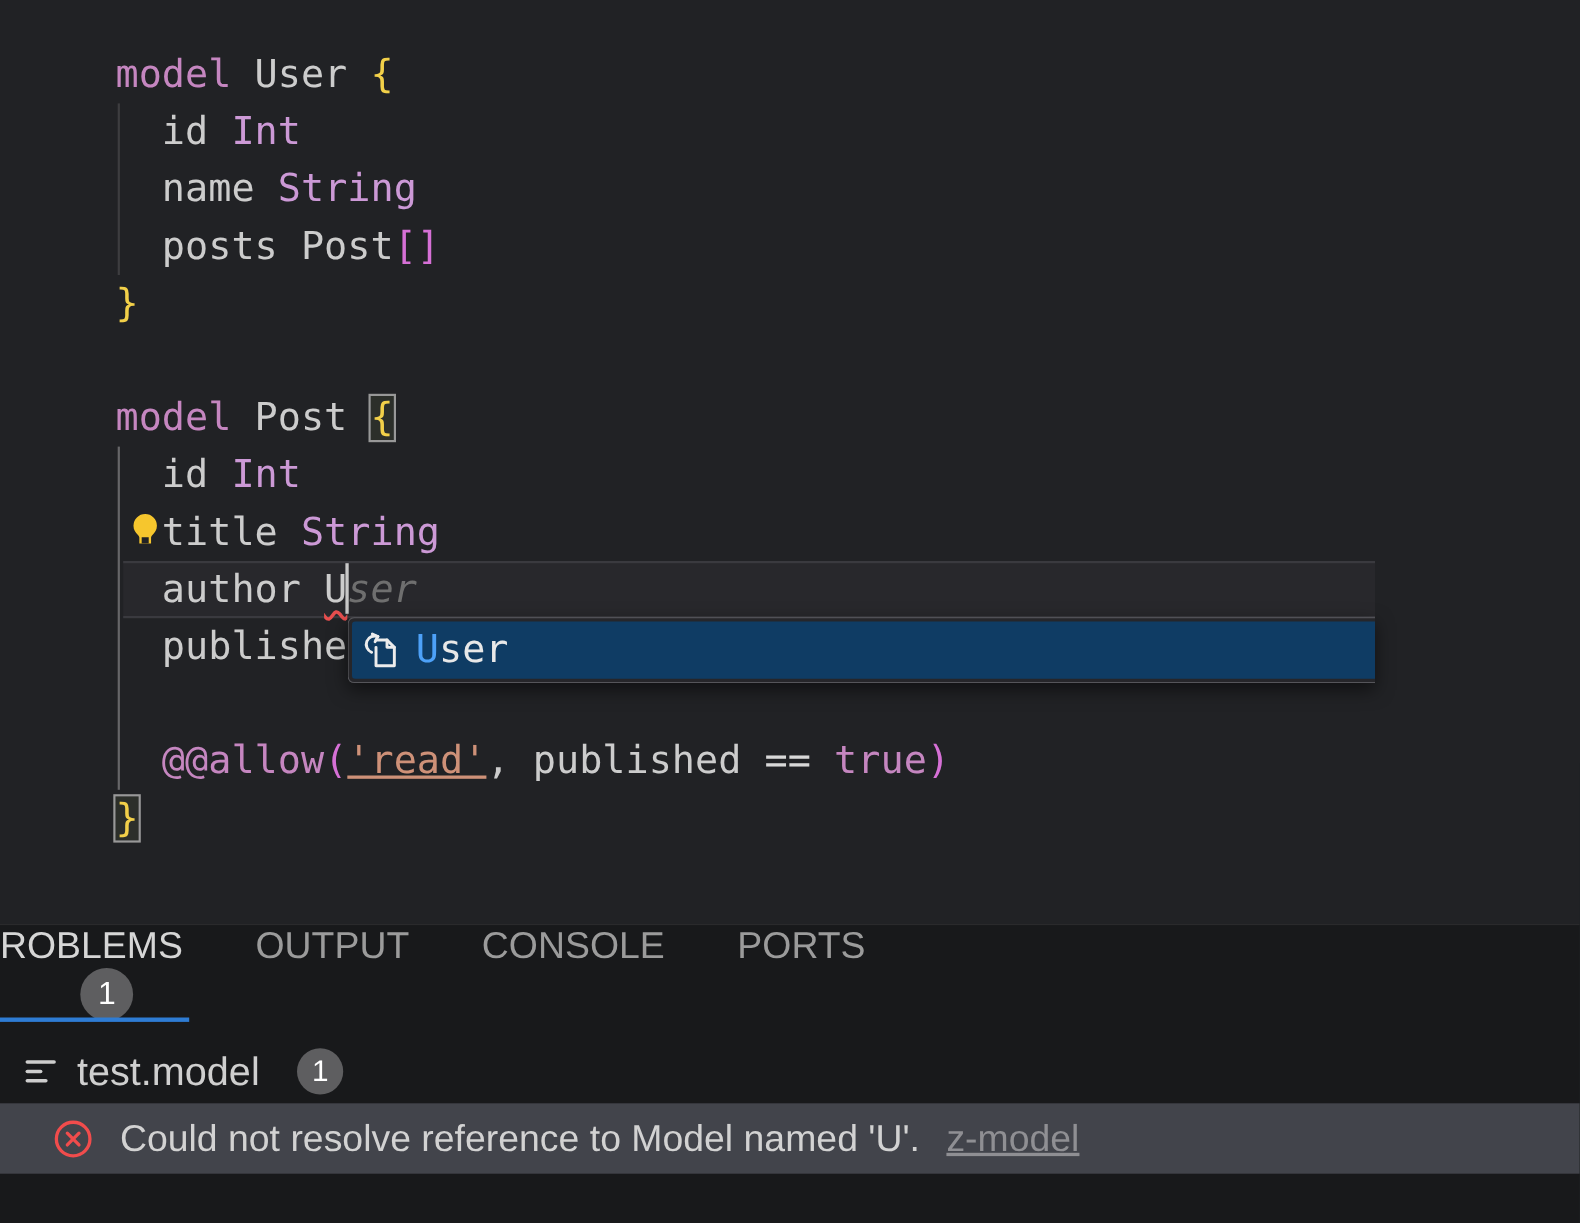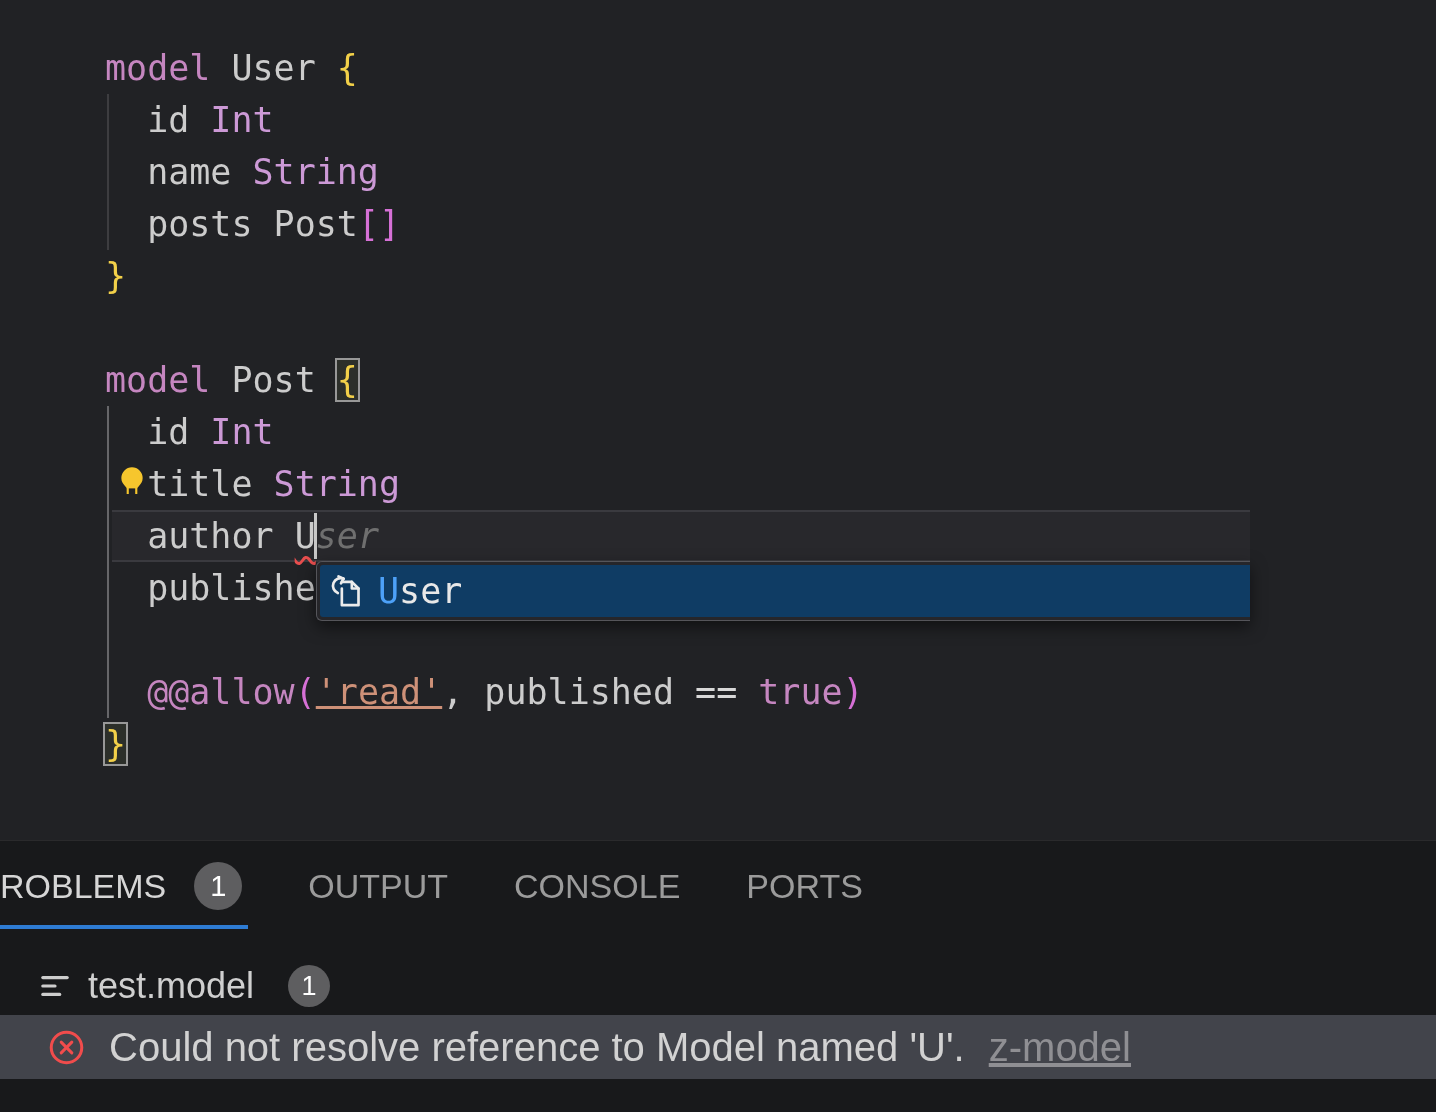--- a/index.html
+++ b/index.html
@@ -41,35 +41,35 @@
                  background:#0F3C64; border-radius:3px 0 0 3px;
                  font-family:"DejaVu Sans Mono", monospace; font-size:35px; color:#E8E8E8; }
   .suggest-row .match { color:#4DA1F8; }
   .sicon { width:40px; height:40px; flex:0 0 auto; }
 
   
   .panel { position:absolute; left:0; top:840px; width:1436px; height:272px;
            background:#18191B; border-top:1px solid #2A2A2C; color:#CCCCCC; }
   .tabs { display:flex; align-items:center; gap:66px; height:90px; }
   .tab { position:relative; height:90px; display:flex; align-items:center;
-         font-size:34px; color:#9B9B9B; cursor:pointer; }
+         font-size:34px; color:#9B9B9B; cursor:pointer;flex-direction:column; }
   .tab.active { color:#D6D6D6; }
   .tab.active::after { content:""; position:absolute; left:0; bottom:2px; height:4px;
                        width:calc(100% + 6px); background:#2E7CD4; }
   .badge { display:inline-flex; align-items:center; justify-content:center;
            width:48px; height:48px; border-radius:50%; background:#5E5E60;
            color:#FFFFFF; font-size:29px; margin-left:28px; }
   .badge.small { width:42px; height:42px; font-size:27px; margin-left:34px; }
 
-  .tree-row { display:flex; align-items:center; height:58px; margin-top:26px; padding-left:40px;
+  .tree-row { display:flex; align-items:center; height:58px; margin-top:14px; padding-left:22px;
               font-size:36px; color:#CFCFCF; }
   .tree-row .ficon { width:30px; height:30px; margin-right:18px; }
 
   .problem-row { display:flex; align-items:center; height:64px; background:#42444B;
-                 padding-left:48px; font-size:40px; }
+                 padding-left:48px; font-size:34px; }
   .problem-row .eicon { width:37px; height:37px; margin-right:24px; flex:0 0 auto; }
   .problem-msg { color:#D2D2D2; }
   .problem-src { color:#8F8F93; margin-left:24px;text-decoration:underline; }
   .problem-loc { color:#A4A4A8; margin-left:30px; }
 </style>
 </head>
 <body>
 
 <div class="editor">
   <div class="cur-line"></div>

